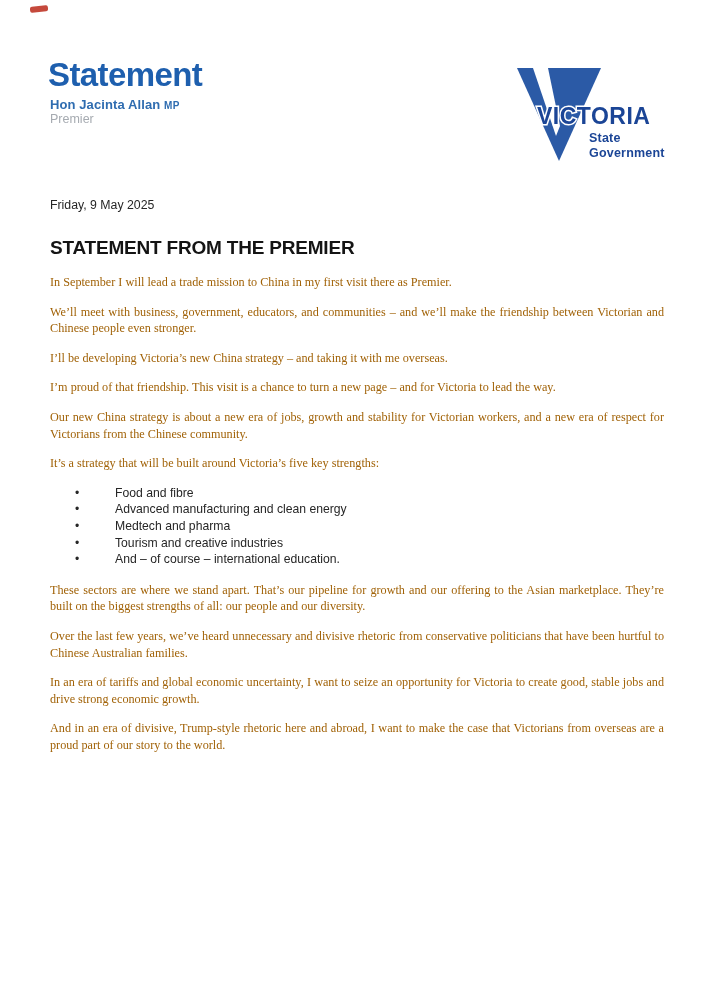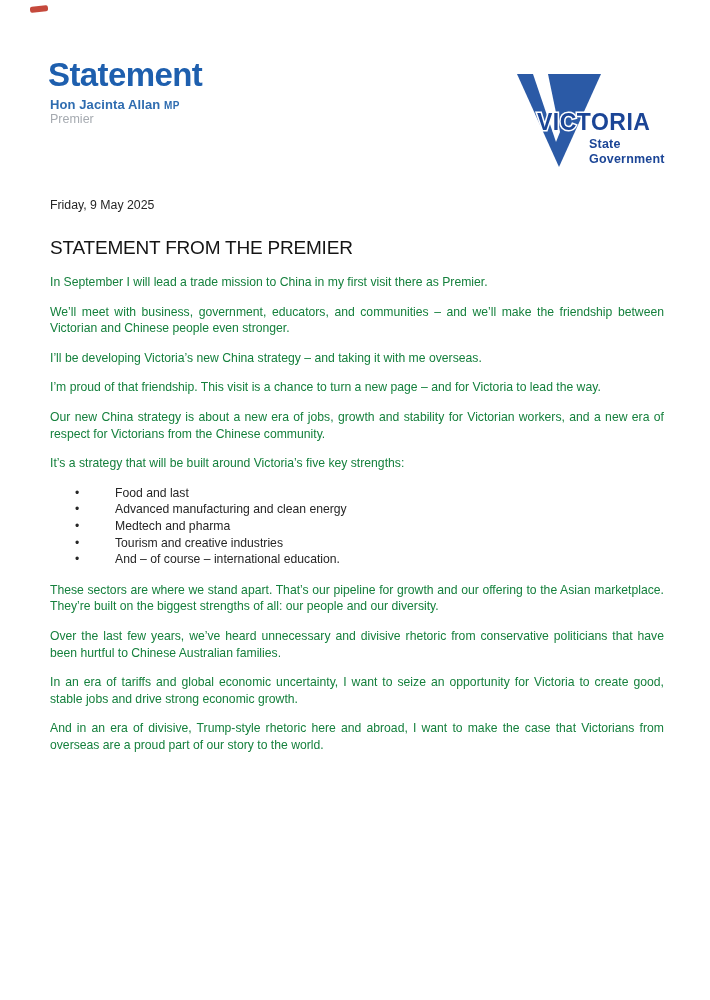--- a/index.html
+++ b/index.html
@@ -35,46 +35,47 @@
     position: absolute; left: 50px; top: 97px;
     font-size: 13px; font-weight: bold;
     color: #2e6cb0; letter-spacing: 0.1px;
   }
   .author .mp { font-size: 10px; font-weight: bold; letter-spacing: 0.3px; }
   .role {
     position: absolute; left: 50px; top: 112px;
     font-size: 12.5px; color: #a6abb1;
   }
   
-  .logo { position: absolute; left: 515px; top: 72px; width: 150px; height: 97px; }
+  .logo { position: absolute; left: 515px; top: 66px; width: 150px; height: 97px; }
   .logo svg { display: block; width: 150px; height: 97px; }
   .logo .wordmark {
     font-family: "Liberation Sans", sans-serif;
     font-size: 23px; font-weight: bold; letter-spacing: 0.5px;
     fill: #1b4596; stroke: #ffffff; stroke-width: 3px;
     paint-order: stroke; 
   }
   .logo .sub {
     font-family: "Liberation Sans", sans-serif;
     font-size: 12.5px; font-weight: bold; letter-spacing: 0.2px;
     fill: #1b4596;
   }
   
   .content {
     position: absolute; left: 50px; top: 198px; width: 614px;
   }
   .date-line { font-size: 12.3px; color: #262626; margin-bottom: 25px; }
   .headline {
-    font-size: 19px; font-weight: normal; color: #141414;
+    font-size: 19px; font-weight: bold; color: #141414;
     letter-spacing: -0.2px; margin-bottom: 15px;
   }
   .content p {
     font-size: 12.2px; line-height: 16.6px;
-    text-align: justify; color: #15803d;
+    text-align: justify; color: #a16207;
     margin-bottom: 13px;
+    font-family: Liberation Serif, serif;
   }
   .strengths { list-style: none; margin: 3px 0 14px 0; }
   .strengths li {
     position: relative; padding-left: 65px;
     font-size: 12.2px; line-height: 16.6px; color: #262626;
   }
   .strengths li .dot {
     position: absolute; left: 25px; top: 0;
     font-size: 12.2px;
   }
@@ -116,21 +117,21 @@
     <h1 class="headline">STATEMENT FROM THE PREMIER</h1>
 
     <p>In September I will lead a trade mission to China in my first visit there as Premier.</p>
     <p>We’ll meet with business, government, educators, and communities – and we’ll make the friendship between Victorian and Chinese people even stronger.</p>
     <p>I’ll be developing Victoria’s new China strategy – and taking it with me overseas.</p>
     <p>I’m proud of that friendship. This visit is a chance to turn a new page – and for Victoria to lead the way.</p>
     <p>Our new China strategy is about a new era of jobs, growth and stability for Victorian workers, and a new era of respect for Victorians from the Chinese community.</p>
     <p>It’s a strategy that will be built around Victoria’s five key strengths:</p>
 
     <ul class="strengths">
-      <li><span class="dot">•</span><span>Food and last</span></li>
+      <li><span class="dot">•</span><span>Food and fibre</span></li>
       <li><span class="dot">•</span><span>Advanced manufacturing and clean energy</span></li>
       <li><span class="dot">•</span><span>Medtech and pharma</span></li>
       <li><span class="dot">•</span><span>Tourism and creative industries</span></li>
       <li><span class="dot">•</span><span>And – of course – international education.</span></li>
     </ul>
 
     <p>These sectors are where we stand apart. That’s our pipeline for growth and our offering to the Asian marketplace. They’re built on the biggest strengths of all: our people and our diversity.</p>
     <p>Over the last few years, we’ve heard unnecessary and divisive rhetoric from conservative politicians that have been hurtful to Chinese Australian families.</p>
     <p>In an era of tariffs and global economic uncertainty, I want to seize an opportunity for Victoria to create good, stable jobs and drive strong economic growth.</p>
     <p>And in an era of divisive, Trump-style rhetoric here and abroad, I want to make the case that Victorians from overseas are a proud part of our story to the world.</p>

